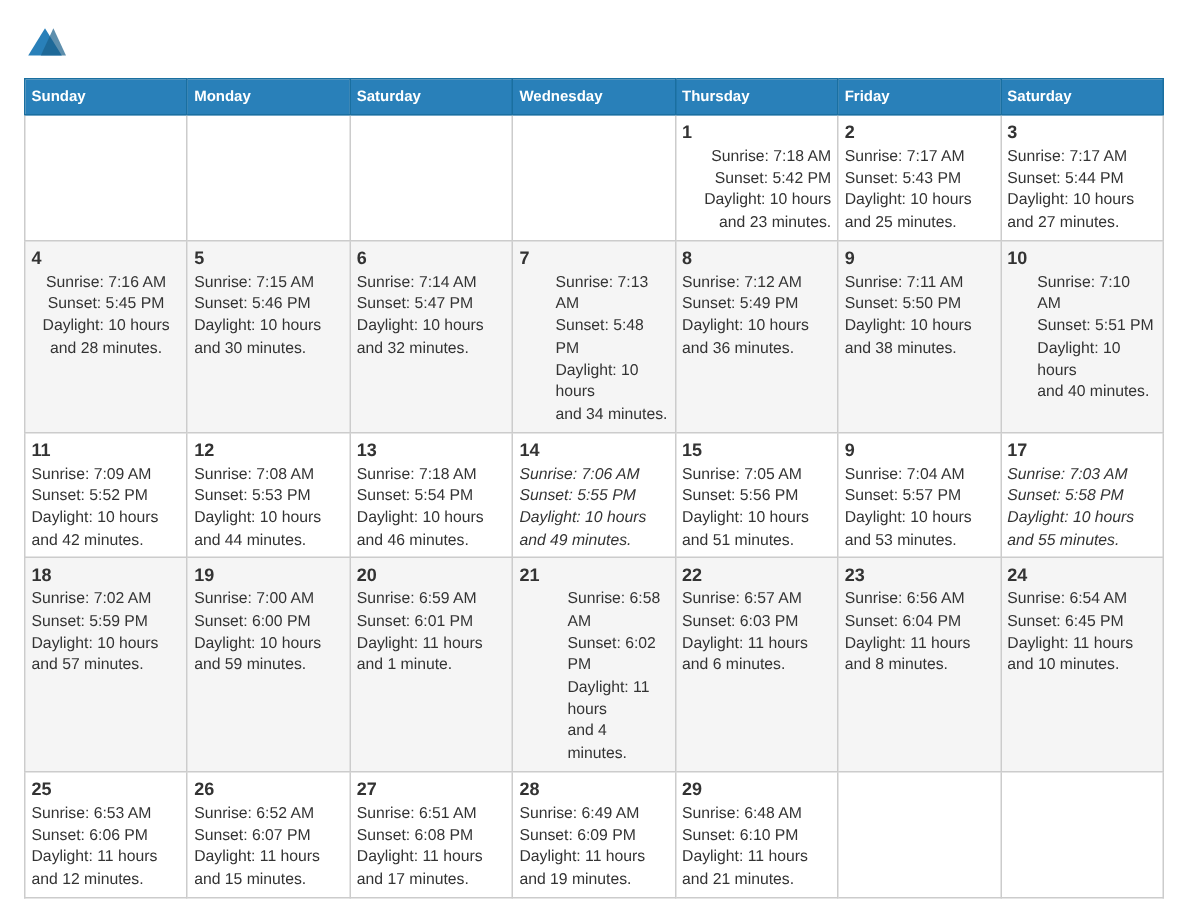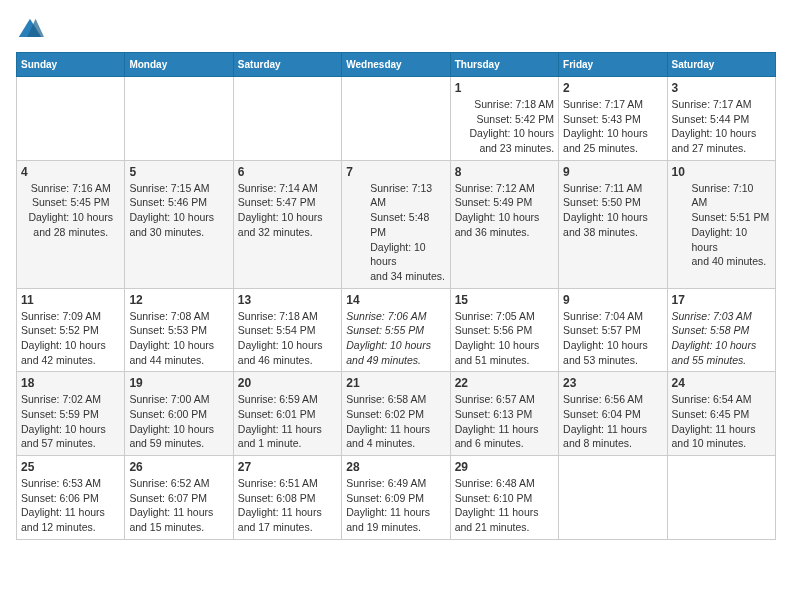--- a/index.html
+++ b/index.html
@@ -255,29 +255,29 @@
         </td>
         <td>
           <span class="day-num">20</span>
           <div class="day-info" style="white-space: pre-line;">Sunrise: 6:59 AM
 Sunset: 6:01 PM
 Daylight: 11 hours
 and 1 minute.</div>
         </td>
         <td>
           <span class="day-num">21</span>
-          <div class="day-info" style="white-space: pre-line;">Sunrise: 6:58 AM
+          <div class="day-info" style="white-space: pre-line; margin-left: 32px;">Sunrise: 6:58 AM
 Sunset: 6:02 PM
 Daylight: 11 hours
 and 4 minutes.</div>
         </td>
         <td>
           <span class="day-num">22</span>
           <div class="day-info" style="white-space: pre-line;">Sunrise: 6:57 AM
-Sunset: 6:13 PM
+Sunset: 6:03 PM
 Daylight: 11 hours
 and 6 minutes.</div>
         </td>
         <td>
           <span class="day-num">23</span>
           <div class="day-info" style="white-space: pre-line;">Sunrise: 6:56 AM
 Sunset: 6:04 PM
 Daylight: 11 hours
 and 8 minutes.</div>
         </td>

